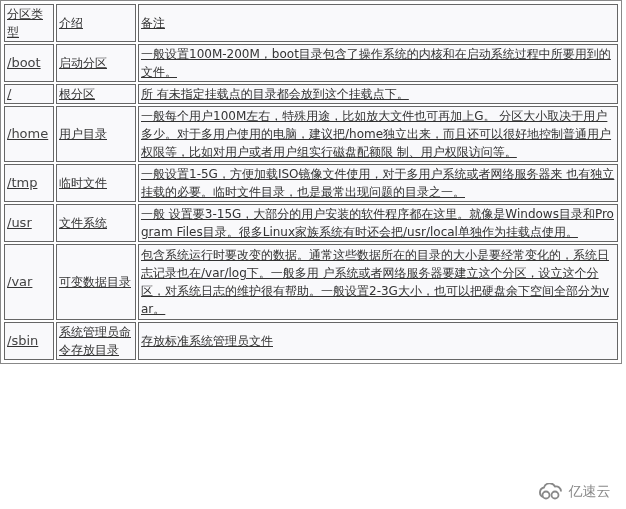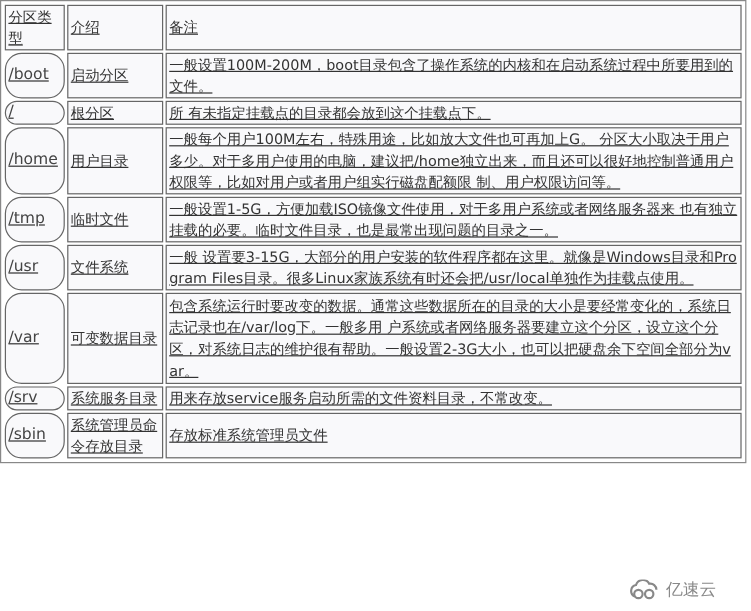--- a/index.html
+++ b/index.html
@@ -41,30 +41,31 @@
     line-height: 18px;
     font-size: 12px;
     color: #333333;
     word-break: break-all;
     overflow: hidden;
   }
   col.c1 { width: 50px; }
   col.c2 { width: 80px; }
   tr.r-header td { height: 18px; }
   tr.r-1line td { height: 18px; }
-  .path { font-size: 13px; color: #444; border-radius: 14px; }
+  .path { font-size: 13px; color: #444; }
   .watermark {
     position: absolute;
     right: 2px;
     bottom: 2px;
     width: 100px;
     height: 30px;
     background: rgba(255,255,255,0.95);
     display: flex;
     align-items: center;
+    justify-content: center;
     gap: 3px;
     color: #888888;
     font-size: 14px;
   }
   .watermark svg { display: block; }
 </style>
 </head>
 <body>
 
 <div class="tbl-wrap">
@@ -103,25 +104,20 @@
       <tr style="height:24px">
         <td class="path">/usr</td>
         <td>文件系统</td>
         <td>一般 设置要3-15G，大部分的用户安装的软件程序都在这里。就像是Windows目录和Program Files目录。很多Linux家族系统有时还会把/usr/local单独作为挂载点使用。</td>
       </tr>
       <tr style="height:76px">
         <td class="path">/var</td>
         <td>可变数据目录</td>
         <td>包含系统运行时要改变的数据。通常这些数据所在的目录的大小是要经常变化的，系统日志记录也在/var/log下。一般多用 户系统或者网络服务器要建立这个分区，设立这个分区，对系统日志的维护很有帮助。一般设置2-3G大小，也可以把硬盘余下空间全部分为var。</td>
       </tr>
-      <tr class="r-1line">
-        <td class="path">/srv</td>
-        <td>系统服务目录</td>
-        <td>用来存放service服务启动所需的文件资料目录，不常改变。</td>
-      </tr>
       <tr style="height:36px">
         <td class="path">/sbin</td>
         <td>系统管理员命令存放目录</td>
         <td>存放标准系统管理员文件</td>
       </tr>
 
     </tbody>
   </table>
 </div>
 

